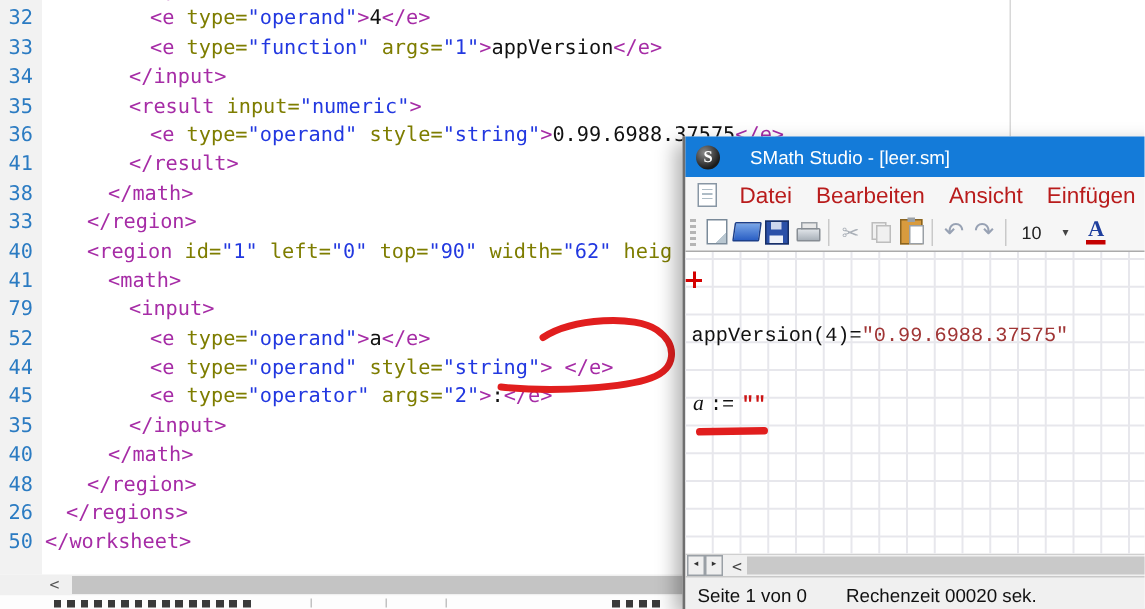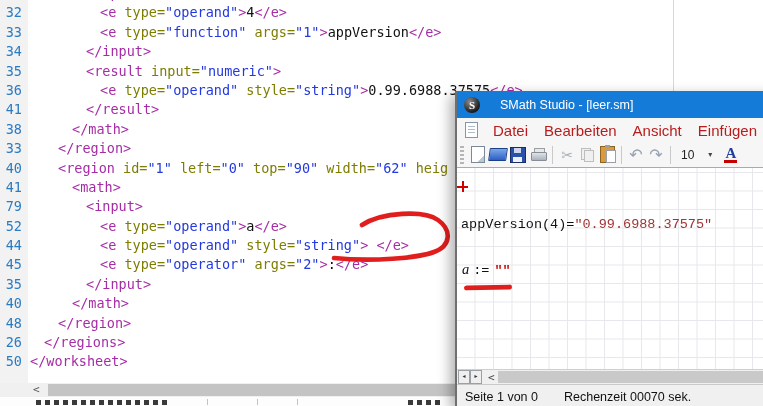--- a/index.html
+++ b/index.html
@@ -195,15 +195,15 @@
     <div class="hand-underline"></div>
   </div>
   <div class="ws-scroll">
     <div class="nav-btn">◂</div>
     <div class="nav-btn">▸</div>
     <span class="ws-arr">&lt;</span>
     <div class="ws-thumb"></div>
   </div>
   <div class="statusbar">
     <span class="sb-page">Seite 1 von 0</span>
-    <span class="sb-calc">Rechenzeit 00070 sek.</span>
+    <span class="sb-calc">Rechenzeit 00020 sek.</span>
   </div>
 </div>
 
 </body></html>

